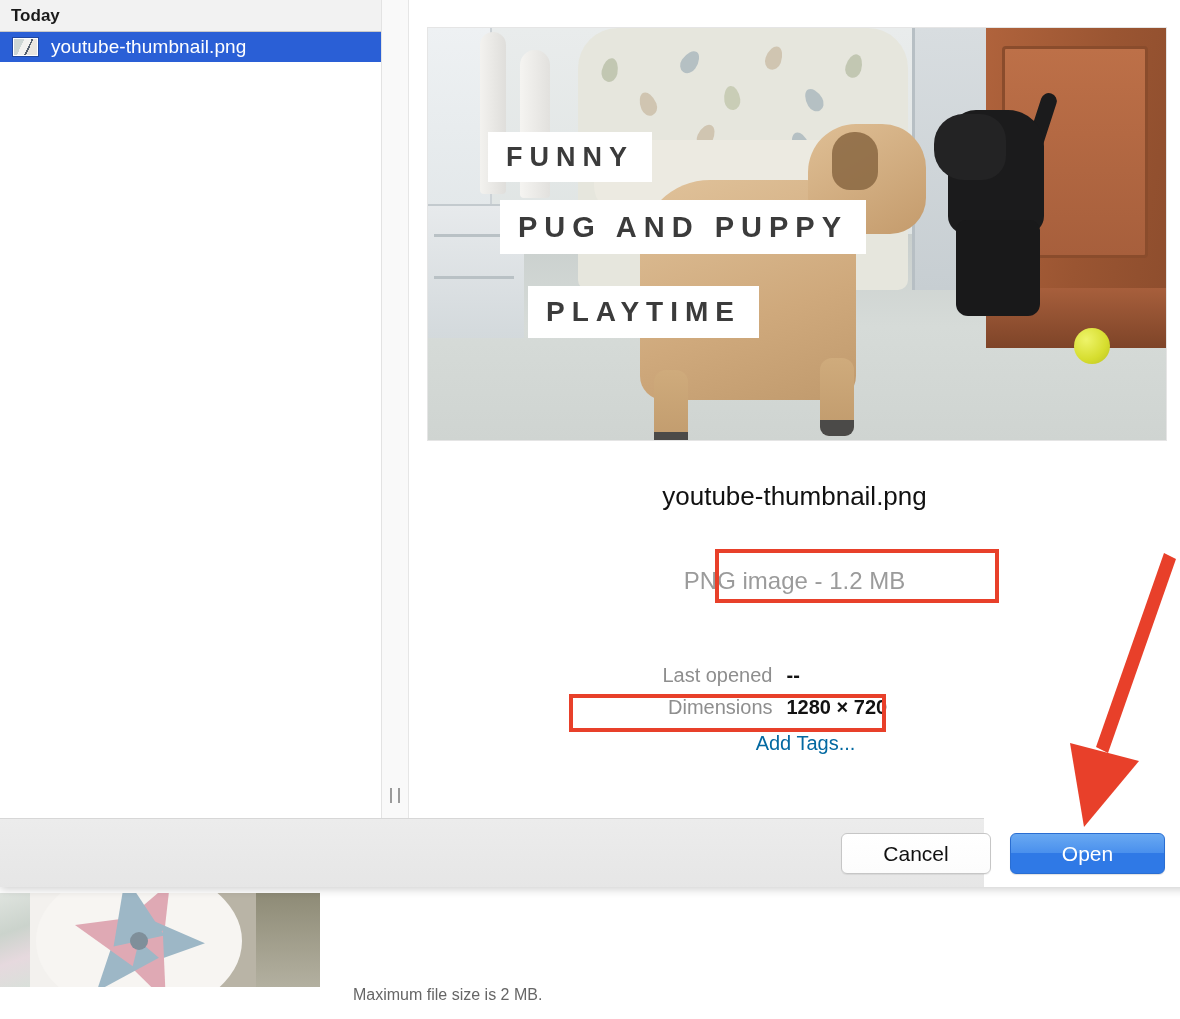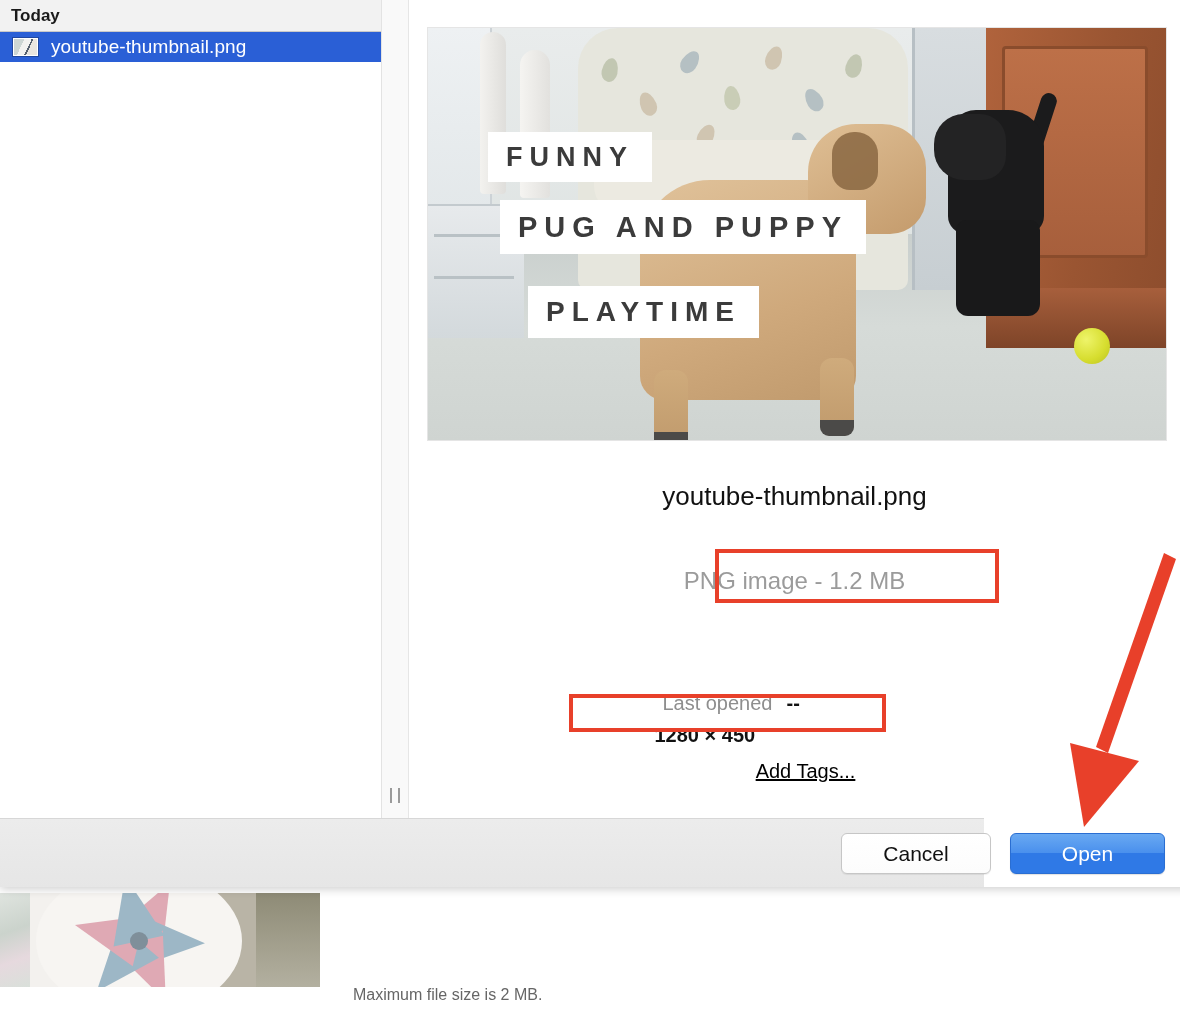--- a/index.html
+++ b/index.html
@@ -343,21 +343,21 @@
     text-align: center;
   }
   .preview-kind {
     display: inline-block;
     color: #9b9b9b;
     font-size: 24px;
     padding: 9px 22px;
   }
   .meta-block {
     position: absolute;
-    left: 0; right: 16px; top: 664px; margin-top: 28px;
+    left: 0; right: 16px; top: 664px;
   }
   .meta-row {
     display: flex;
     justify-content: center;
     align-items: baseline;
     height: 32px;
   }
   .meta-label {
     width: 264px;
     text-align: right;
@@ -373,25 +373,24 @@
     font-size: 20px;
     font-weight: bold;
   }
   .meta-value.dim { font-weight: bold; }
   .add-tags {
     display: flex;
     justify-content: center;
     margin-top: 4px;
   }
   .add-tags span {
-    color: #000000;
+    color: #0369a1;
     font-size: 20px;
     cursor: pointer;
     margin-left: 38px;
-    text-decoration: underline;
   }
 
   
   .dialog-footer {
     position: absolute;
     left: 0; top: 818px;
     width: 984px; height: 69px;
     background: linear-gradient(180deg,#ececec,#e6e6e6);
     border-top: 1px solid #d7d7d7;
   }
@@ -543,21 +542,22 @@
       <div class="preview-kind-wrap">
         <span class="preview-kind">PNG image - 1.2 MB</span>
       </div>
 
       <div class="meta-block">
         <div class="meta-row">
           <span class="meta-label">Last opened</span>
           <span class="meta-value">--</span>
         </div>
         <div class="meta-row">
-          <span class="meta-value dim">1280 × 450</span>
+          <span class="meta-label">Dimensions</span>
+          <span class="meta-value dim">1280 × 720</span>
         </div>
         <div class="add-tags">
           <span>Add Tags...</span>
         </div>
       </div>
     </div>
 
     <div class="dialog-footer">
       <div class="btn btn-cancel">Cancel</div>
       <div class="btn btn-open">Open</div>

